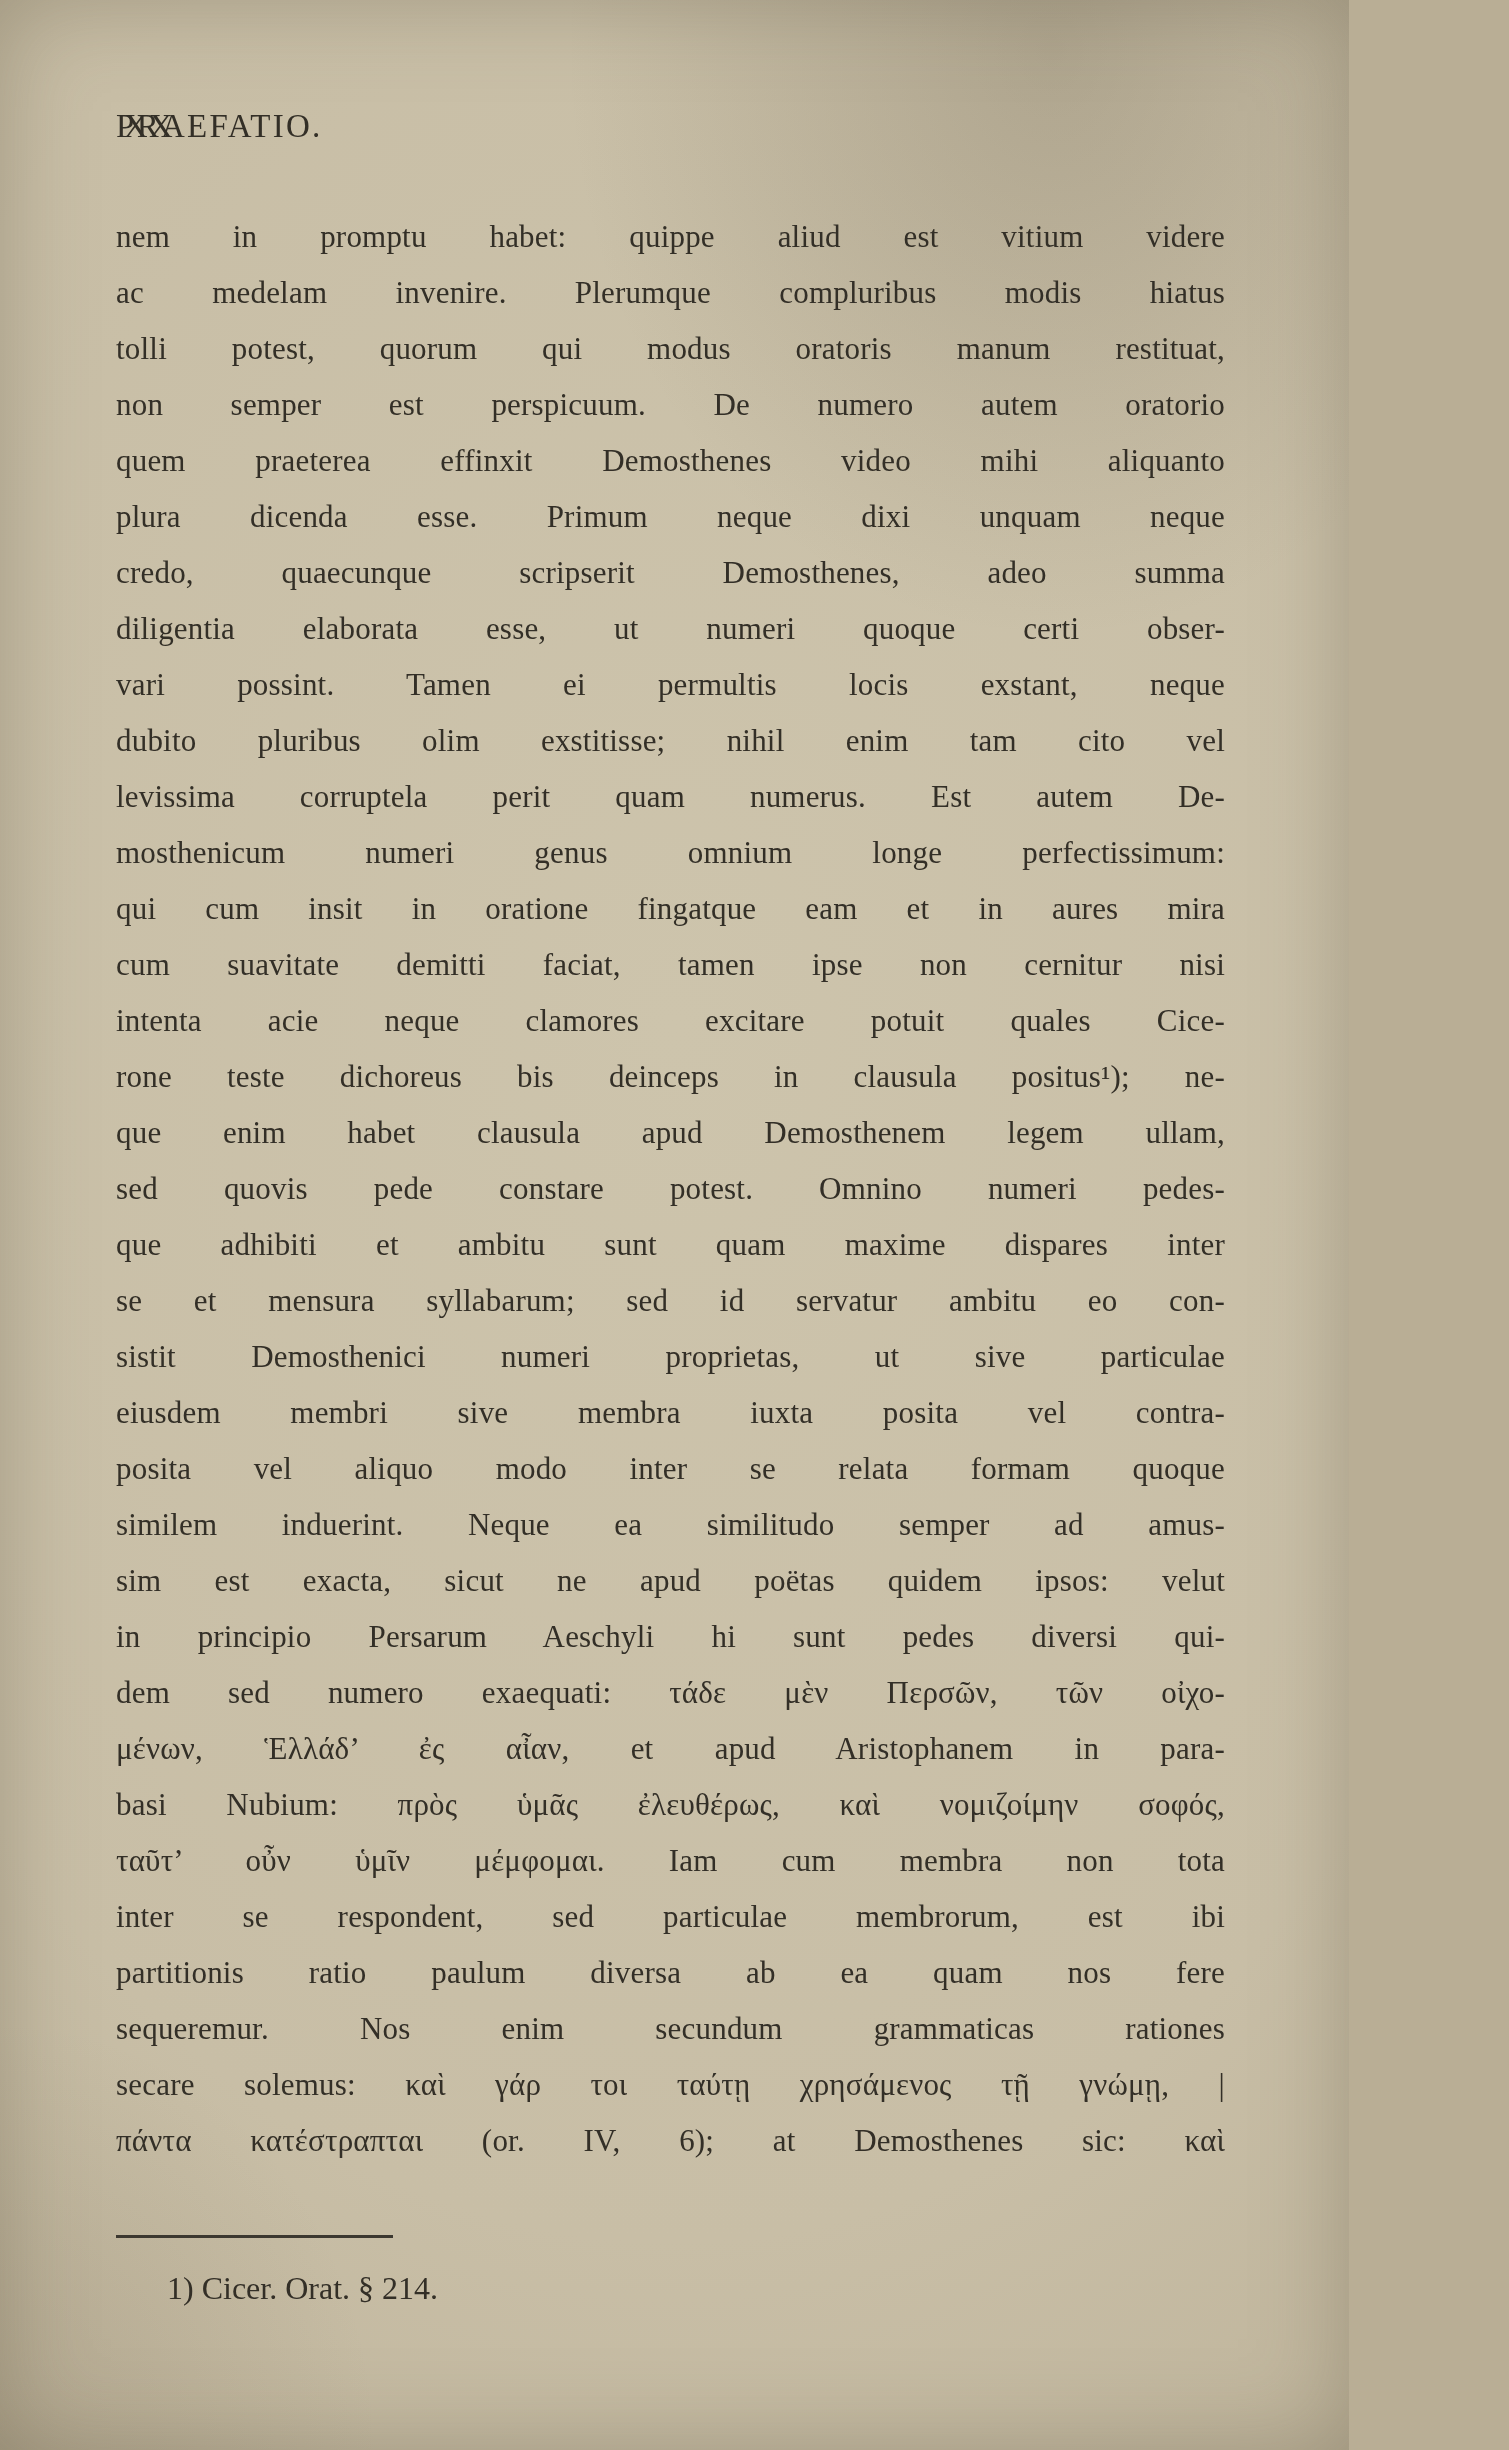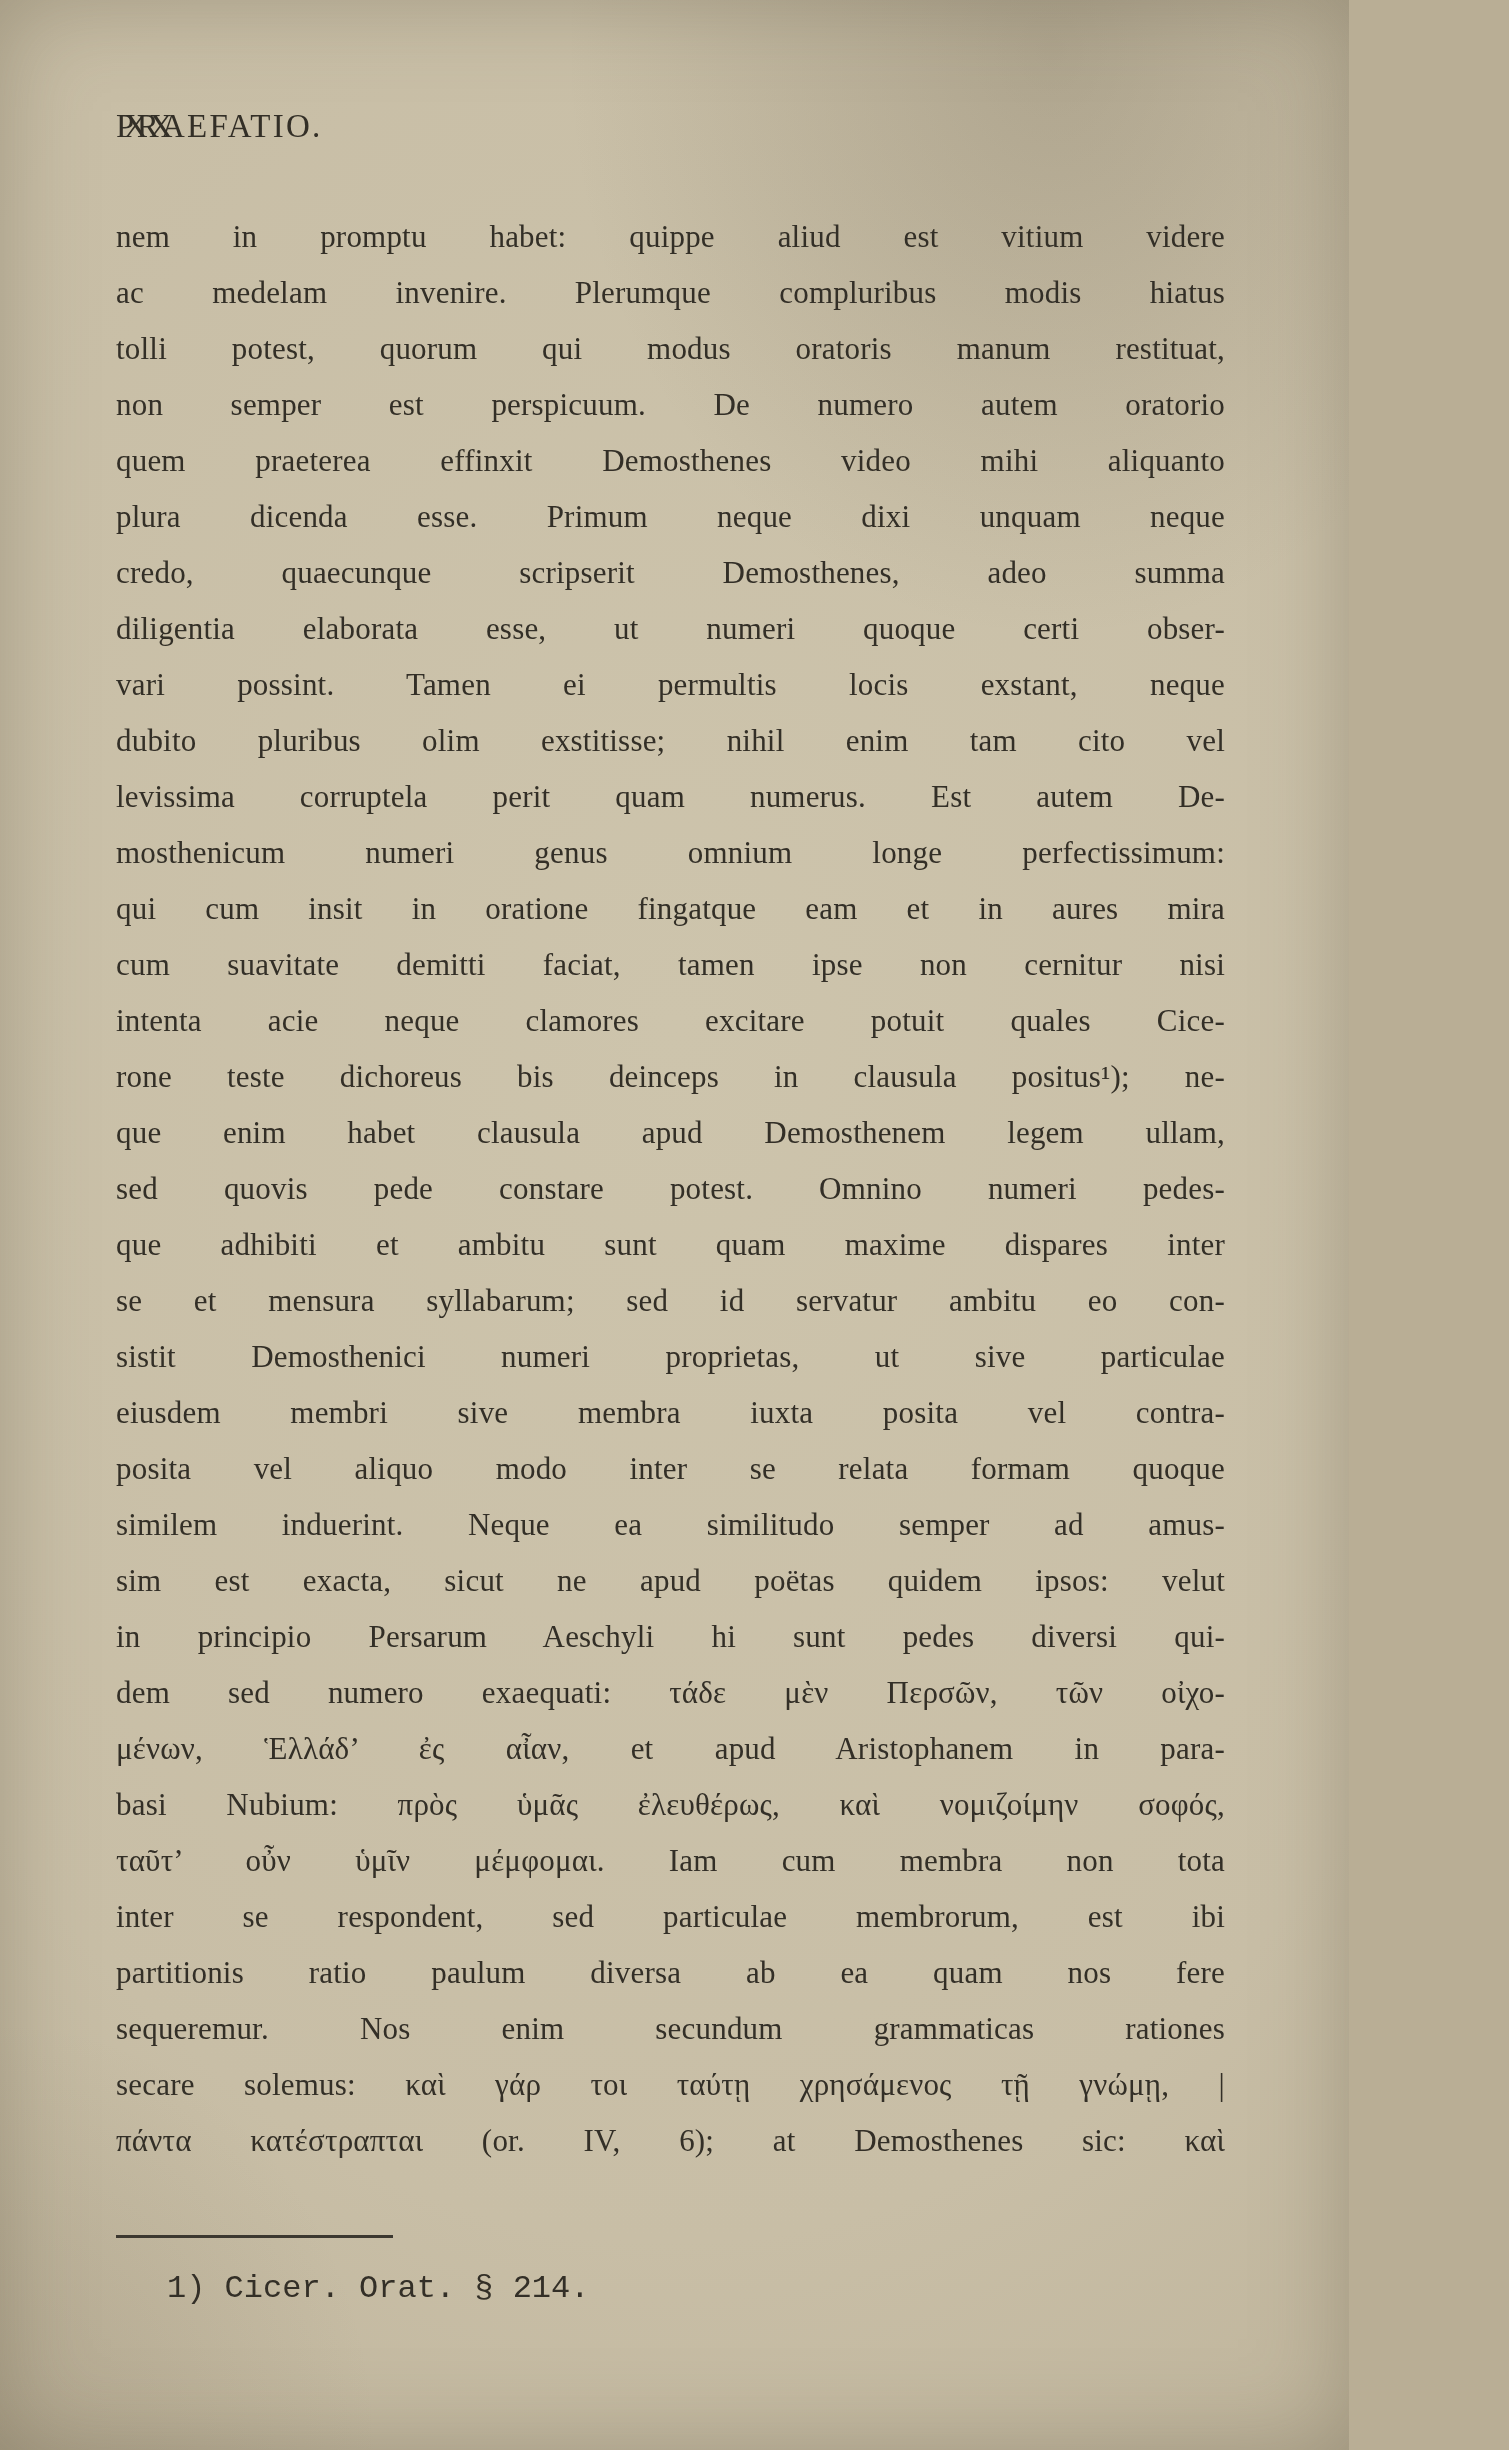--- a/index.html
+++ b/index.html
@@ -62,21 +62,20 @@
   }
   .footnote-rule {
     width: 277px;
     height: 0;
     border-top: 3.1px solid #3c3830;
   }
   .footnote-text {
     margin-top: 32px;
     padding-left: 51px;
     font-size: 32px;
-    font-family: Liberation Mono, monospace;
   }
 </style>
 </head>
 <body>
 
 <div class="page">
 
   <div class="header">
     <span class="page-number">XX</span>
     <span class="page-title">PRAEFATIO.</span>

